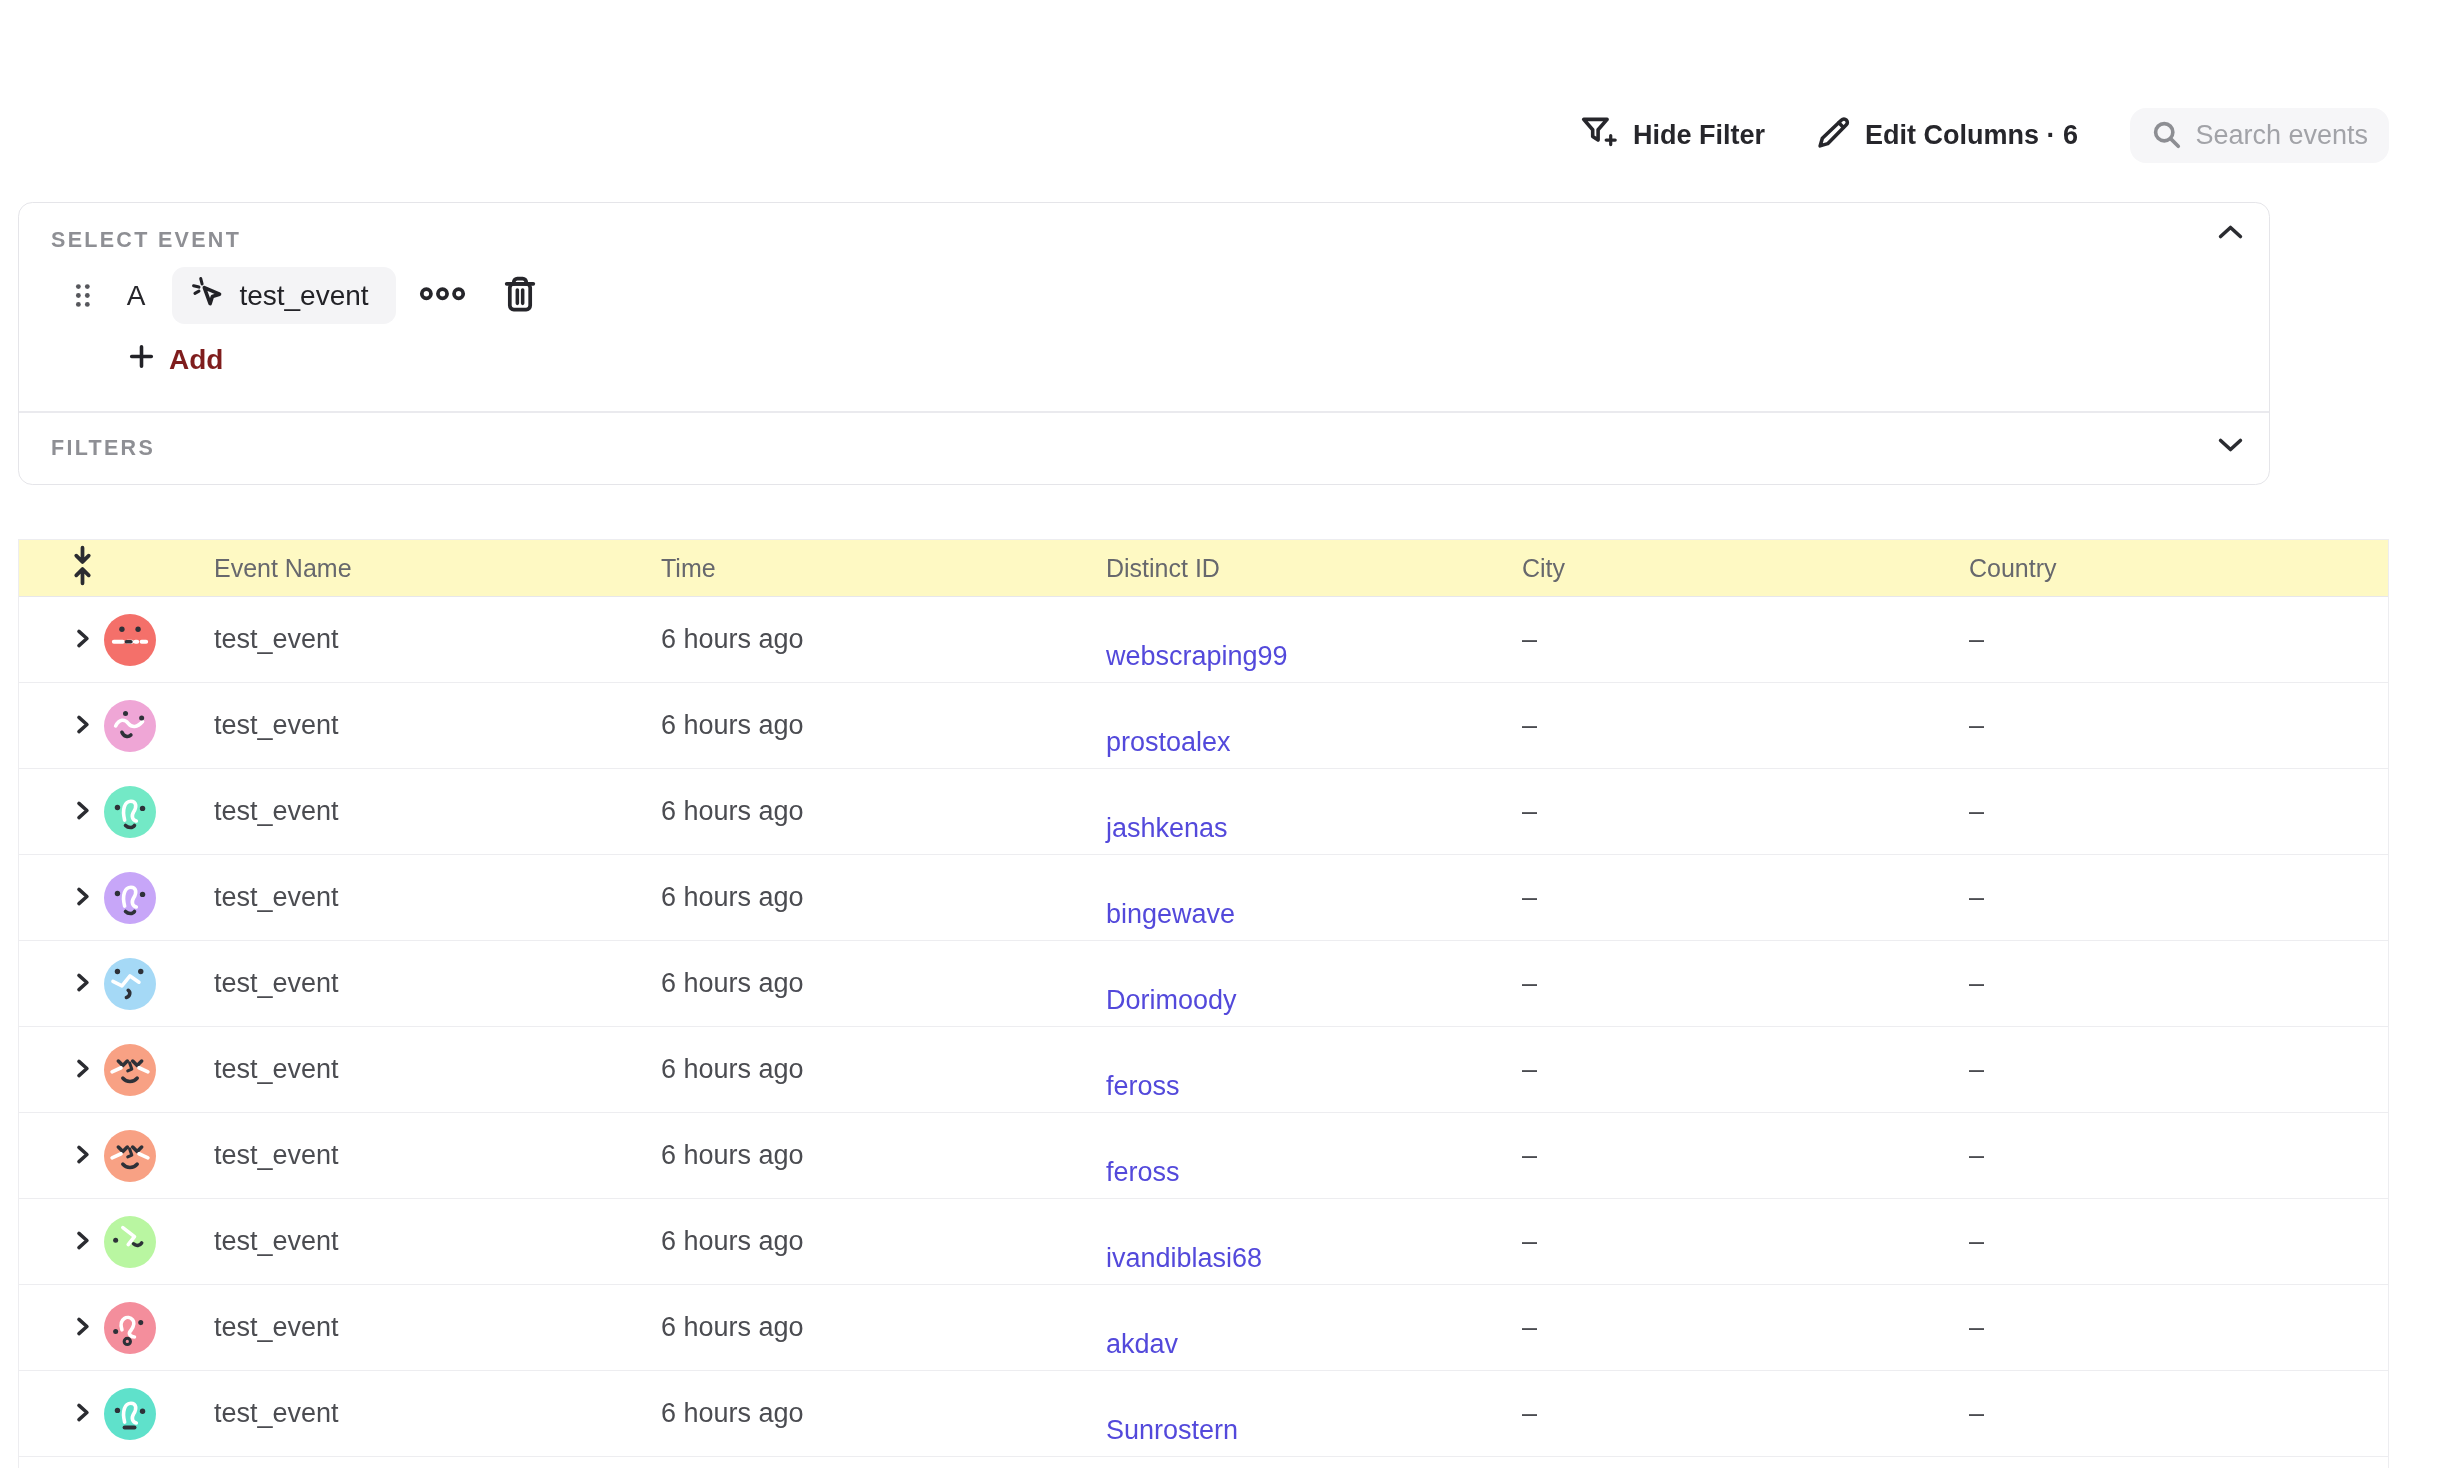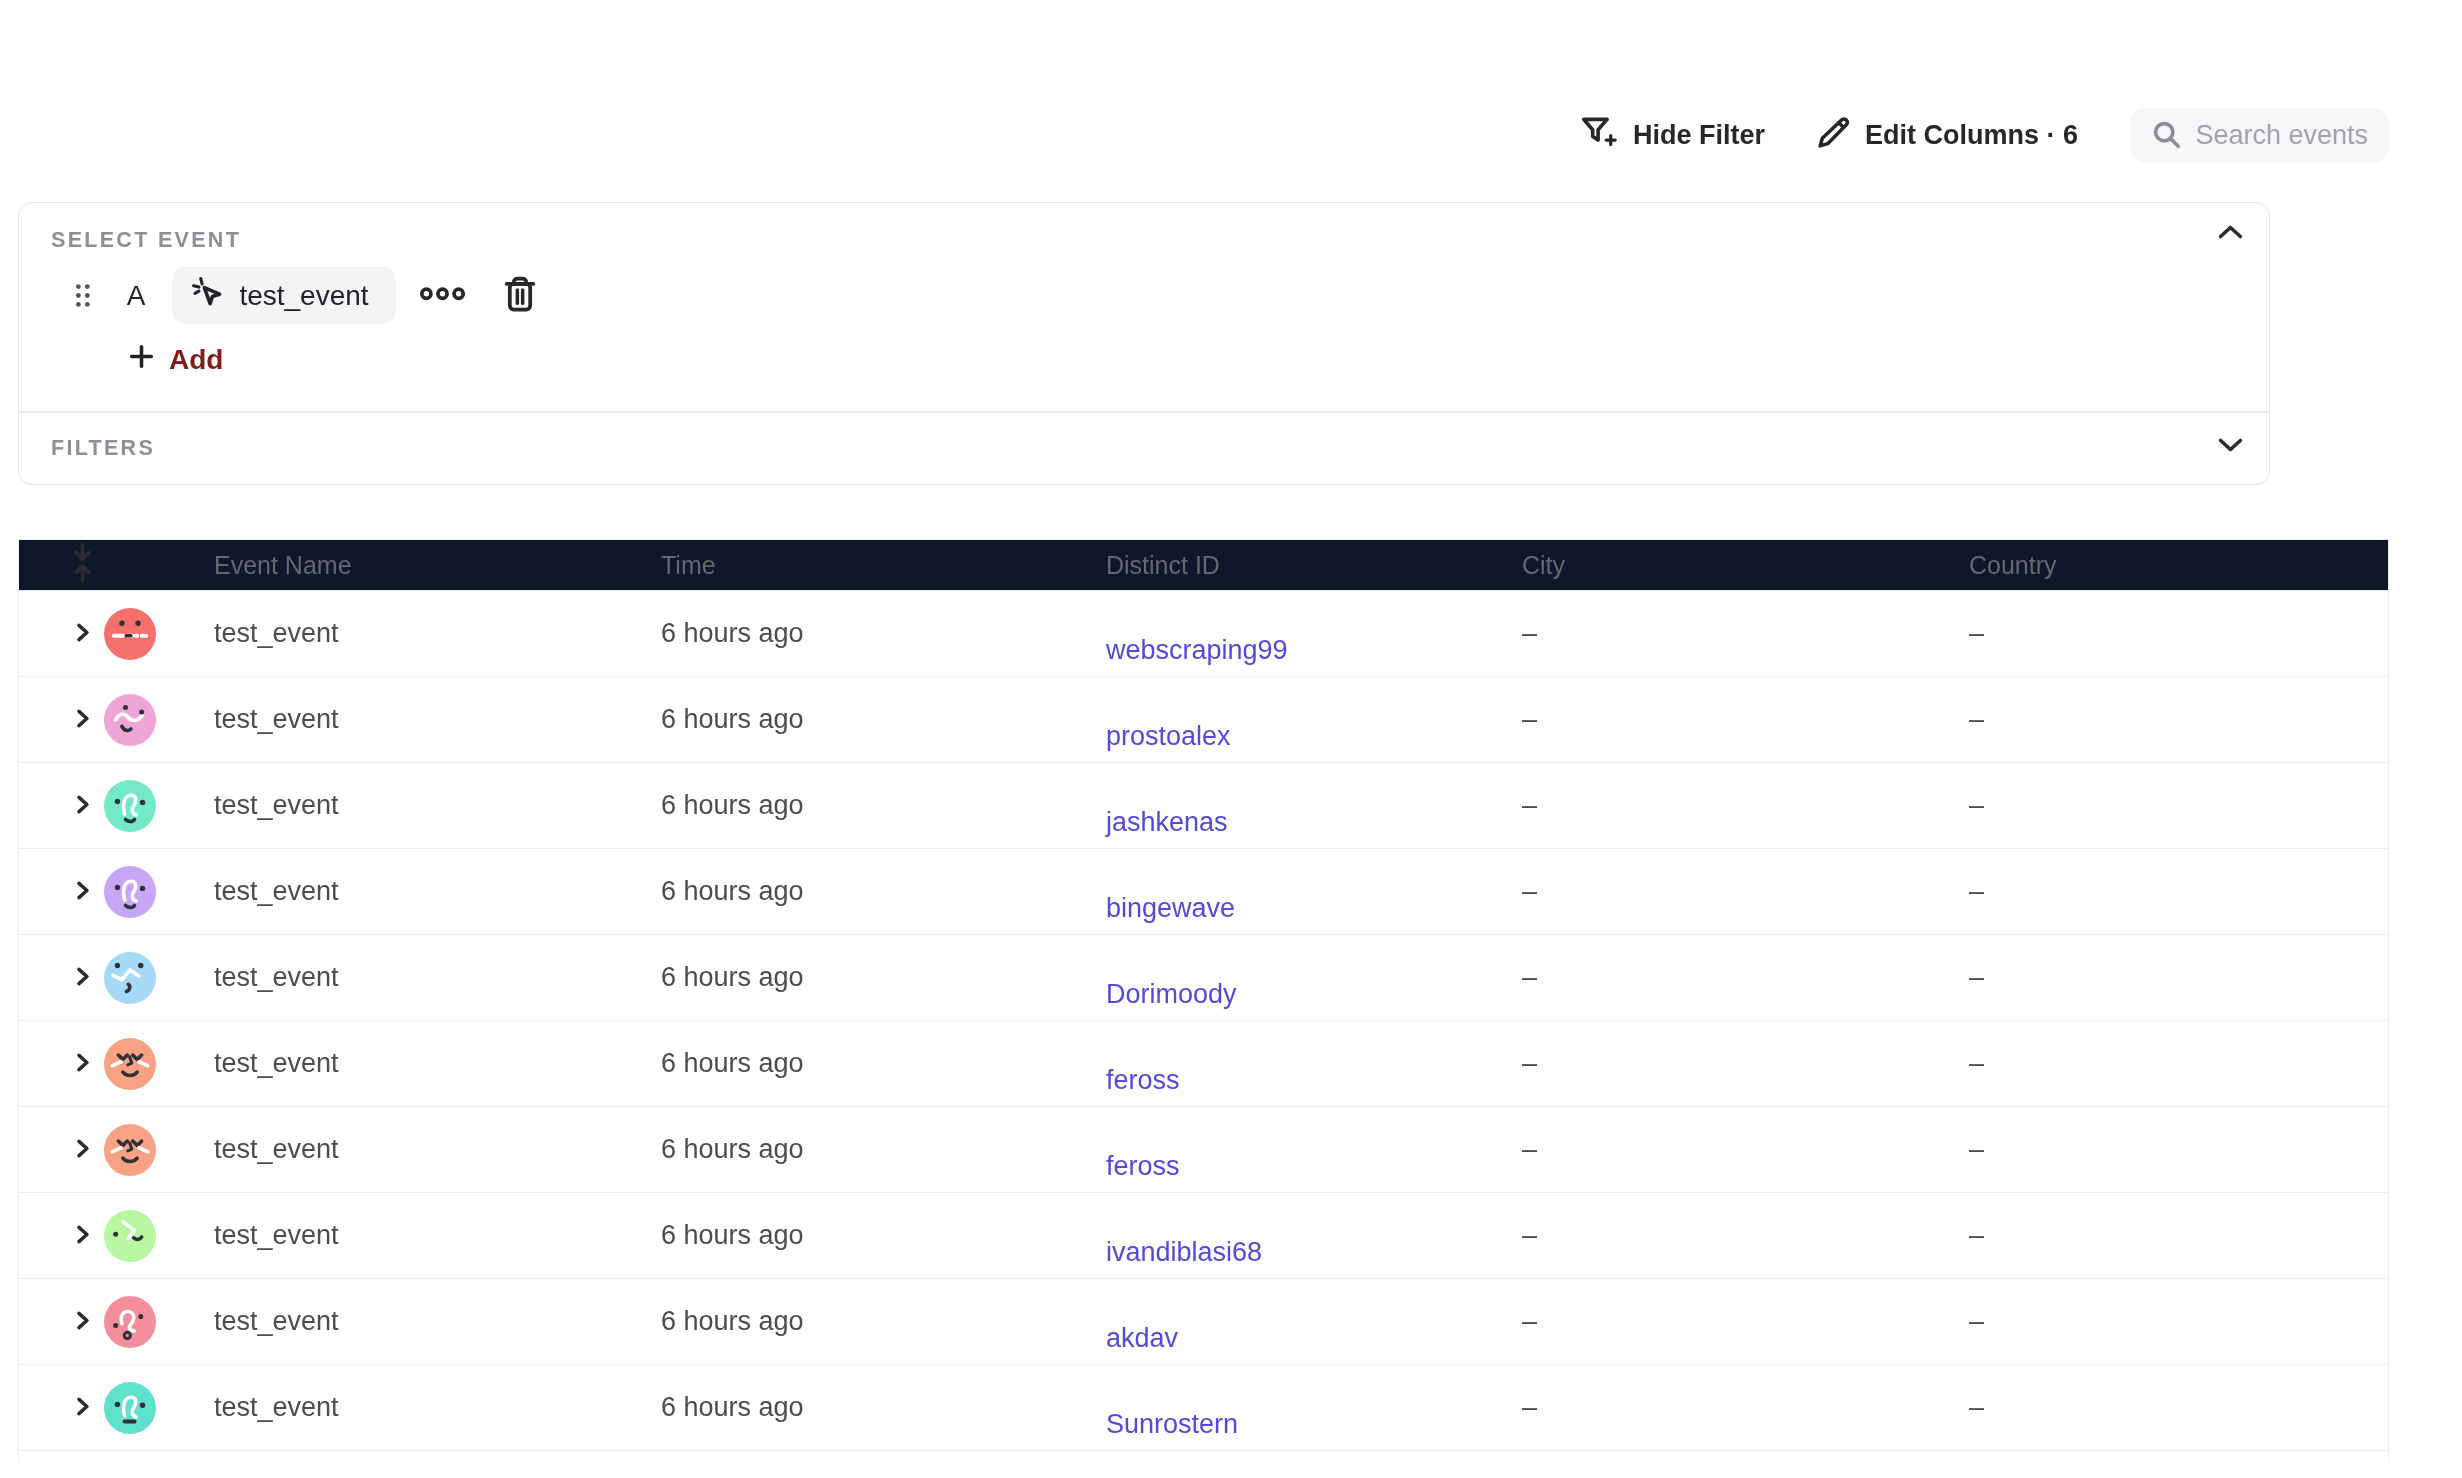--- a/index.html
+++ b/index.html
@@ -42,21 +42,21 @@
                 font-family:inherit; font-size:28px; font-weight:500; color:#222227; }
   .dots-btn { margin-left:23px; background:none; border:none; cursor:pointer; display:flex; }
   .trash-btn { margin-left:36px; background:none; border:none; cursor:pointer; display:flex; }
   .add-btn { position:absolute; left:110px; top:141px; display:flex; align-items:center; gap:15px;
              background:none; border:none; cursor:pointer; font-family:inherit; font-size:28px; font-weight:600; color:#7f1d1d; }
 
   
   .events-table { position:absolute; left:18px; top:539px; width:2371px;
                   border-left:1.8px solid #ededf0; border-right:1.8px solid #ededf0; }
   .grid-row { display:grid; grid-template-columns:85px 94px 447px 445px 416px 447px 1fr; align-items:center; }
-  .thead { height:52px; background:#0f172a; border-top:1.8px solid #ededf0; border-bottom:1.8px solid #e7e7ea;
+  .thead { height:58px; background:#fef9c3; border-top:1.8px solid #ededf0; border-bottom:1.8px solid #e7e7ea;
            font-size:25px; color:#67686d; }
   .hcell { padding-left:16px; }
   .hc-expand { padding-left:50px; }
   .trow { height:86px; background:#fff; border-bottom:1.8px solid #ededf0; }
   .c-expand { padding-left:52px; display:flex; align-items:center; }
   .rchev { background:none; border:none; cursor:pointer; display:flex; }
   .c-avatar { display:flex; align-items:center; }
   .avatar { width:52px; height:52px; display:block; }
   .cell-text { padding-left:16px; font-size:27px; color:#4b4c51; }
   .c-distinct { padding-left:16px;margin-top:34px; }

